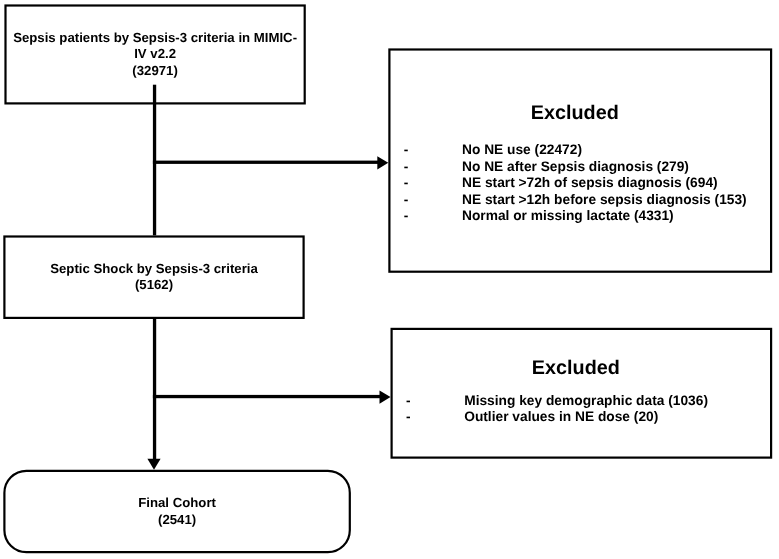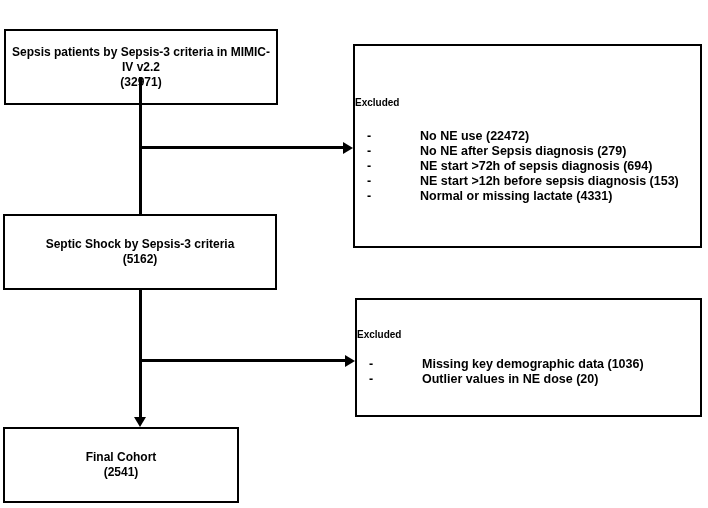--- a/index.html
+++ b/index.html
@@ -30,22 +30,22 @@
     justify-content: center;
     text-align: center;
     font-size: 12px;
     line-height: 15px;
   }
   .excl-box {
     font-size: 12.5px;
     line-height: 15px;
   }
   .excl-title {
-    text-align: left;
-    font-size: 10px;
+    text-align: center;
+    font-size: 18px;
     line-height: 17px;
   }
   .excl-list {
     display: flex;
     flex-direction: column;
   }
   .excl-item {
     display: flex;
     flex-direction: row;
   }
@@ -78,21 +78,21 @@
     border-left: 6px solid transparent;
     border-right: 6px solid transparent;
     border-top: 10px solid #000000;
   }
 </style>
 </head>
 <body>
 
 <div id="canvas">
 
-  <div class="node center-box" style="left:4px; top:4px; width:274px; height:76px;margin-top:25px;">
+  <div class="node center-box" style="left:4px; top:4px; width:274px; height:91px;">
     <div>Sepsis patients by Sepsis-3 criteria in MIMIC-</div>
     <div>IV v2.2</div>
     <div>(32971)</div>
   </div>
 
   <div class="node excl-box" style="left:353px; top:44px; width:349px; height:204px; padding:48px 10px 0 0;">
     <div class="excl-title">Excluded</div>
     <div class="excl-list" style="margin-top:18px;">
       <div class="excl-item">
         <span class="marker">-</span>
@@ -129,21 +129,21 @@
         <span class="marker">-</span>
         <span class="item-text">Missing key demographic data (1036)</span>
       </div>
       <div class="excl-item">
         <span class="marker">-</span>
         <span class="item-text">Outlier values in NE dose (20)</span>
       </div>
     </div>
   </div>
 
-  <div class="node center-box" style="left:3px; top:427px; width:236px; height:76px;">
+  <div class="node center-box" style="left:3px; top:427px; width:316px; height:76px;border-radius:21px;">
     <div>Final Cohort</div>
     <div>(2541)</div>
   </div>
 
   <div class="line" style="left:139px; top:77px; width:3px; height:137px;"></div>
 
   <div class="line" style="left:139px; top:146px; width:206px; height:3px;"></div>
   <div class="arrowhead-right" style="left:343px; top:142px;"></div>
 
   <div class="line" style="left:139px; top:290px; width:3px; height:128px;"></div>

